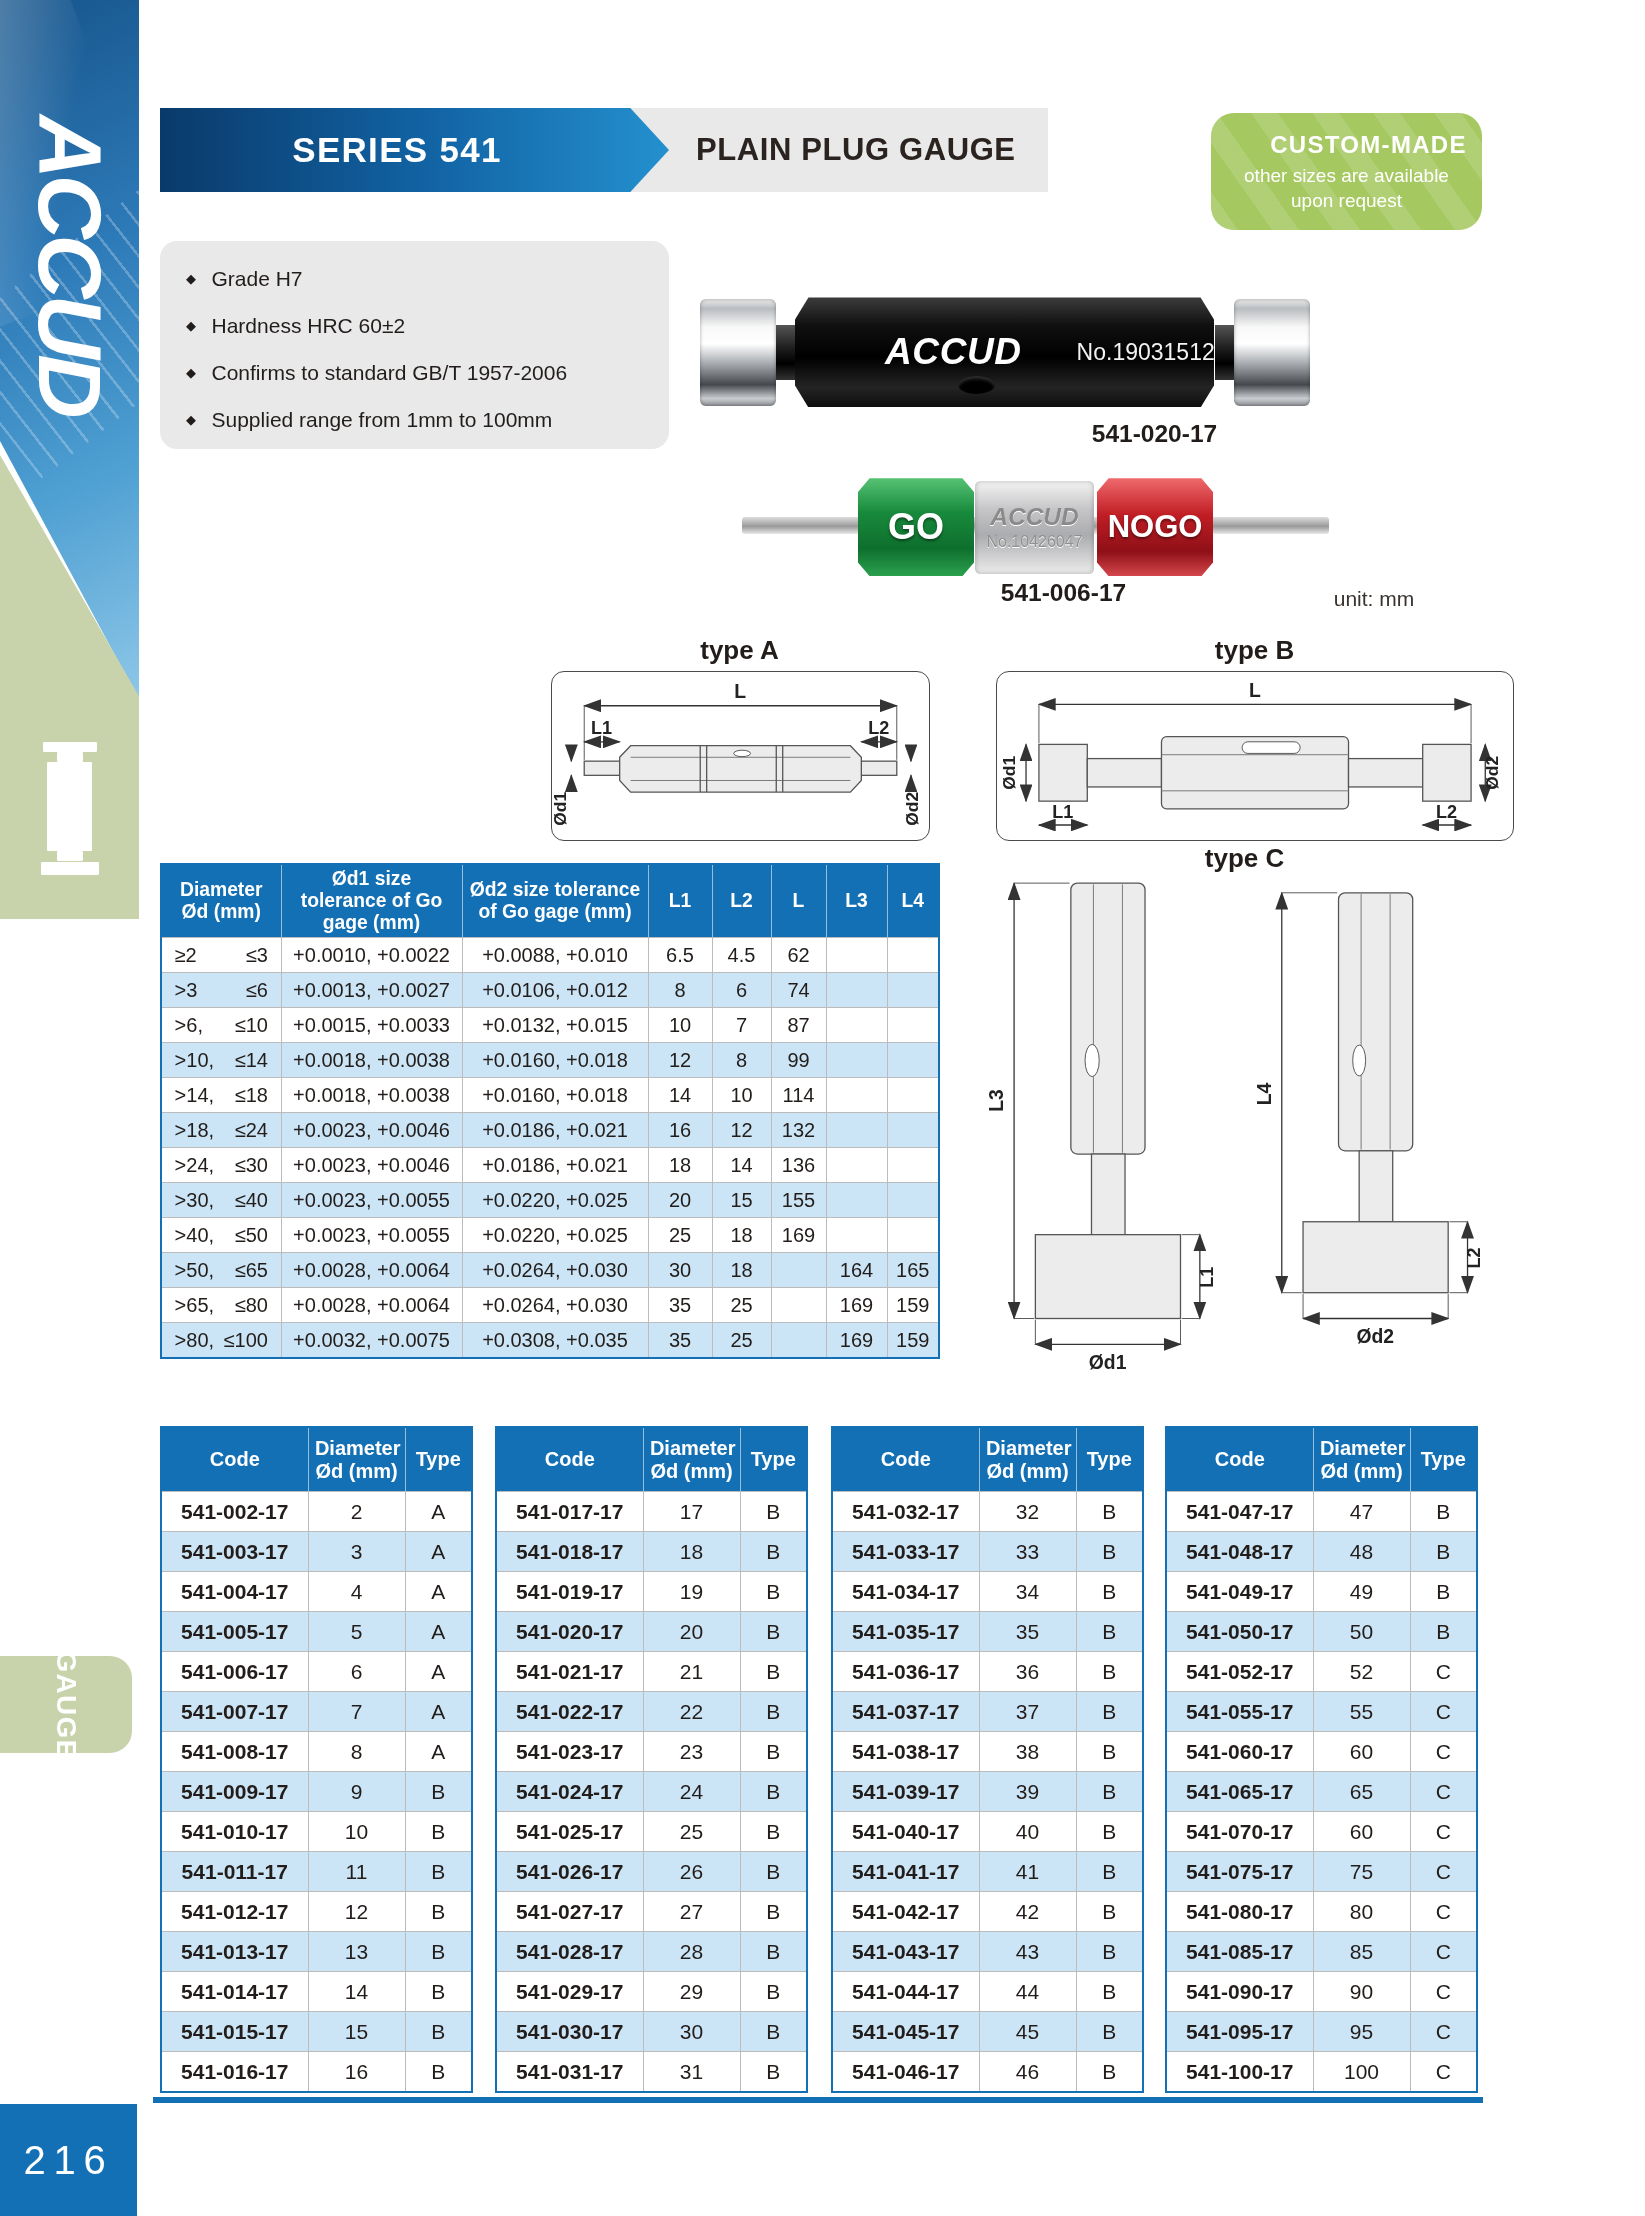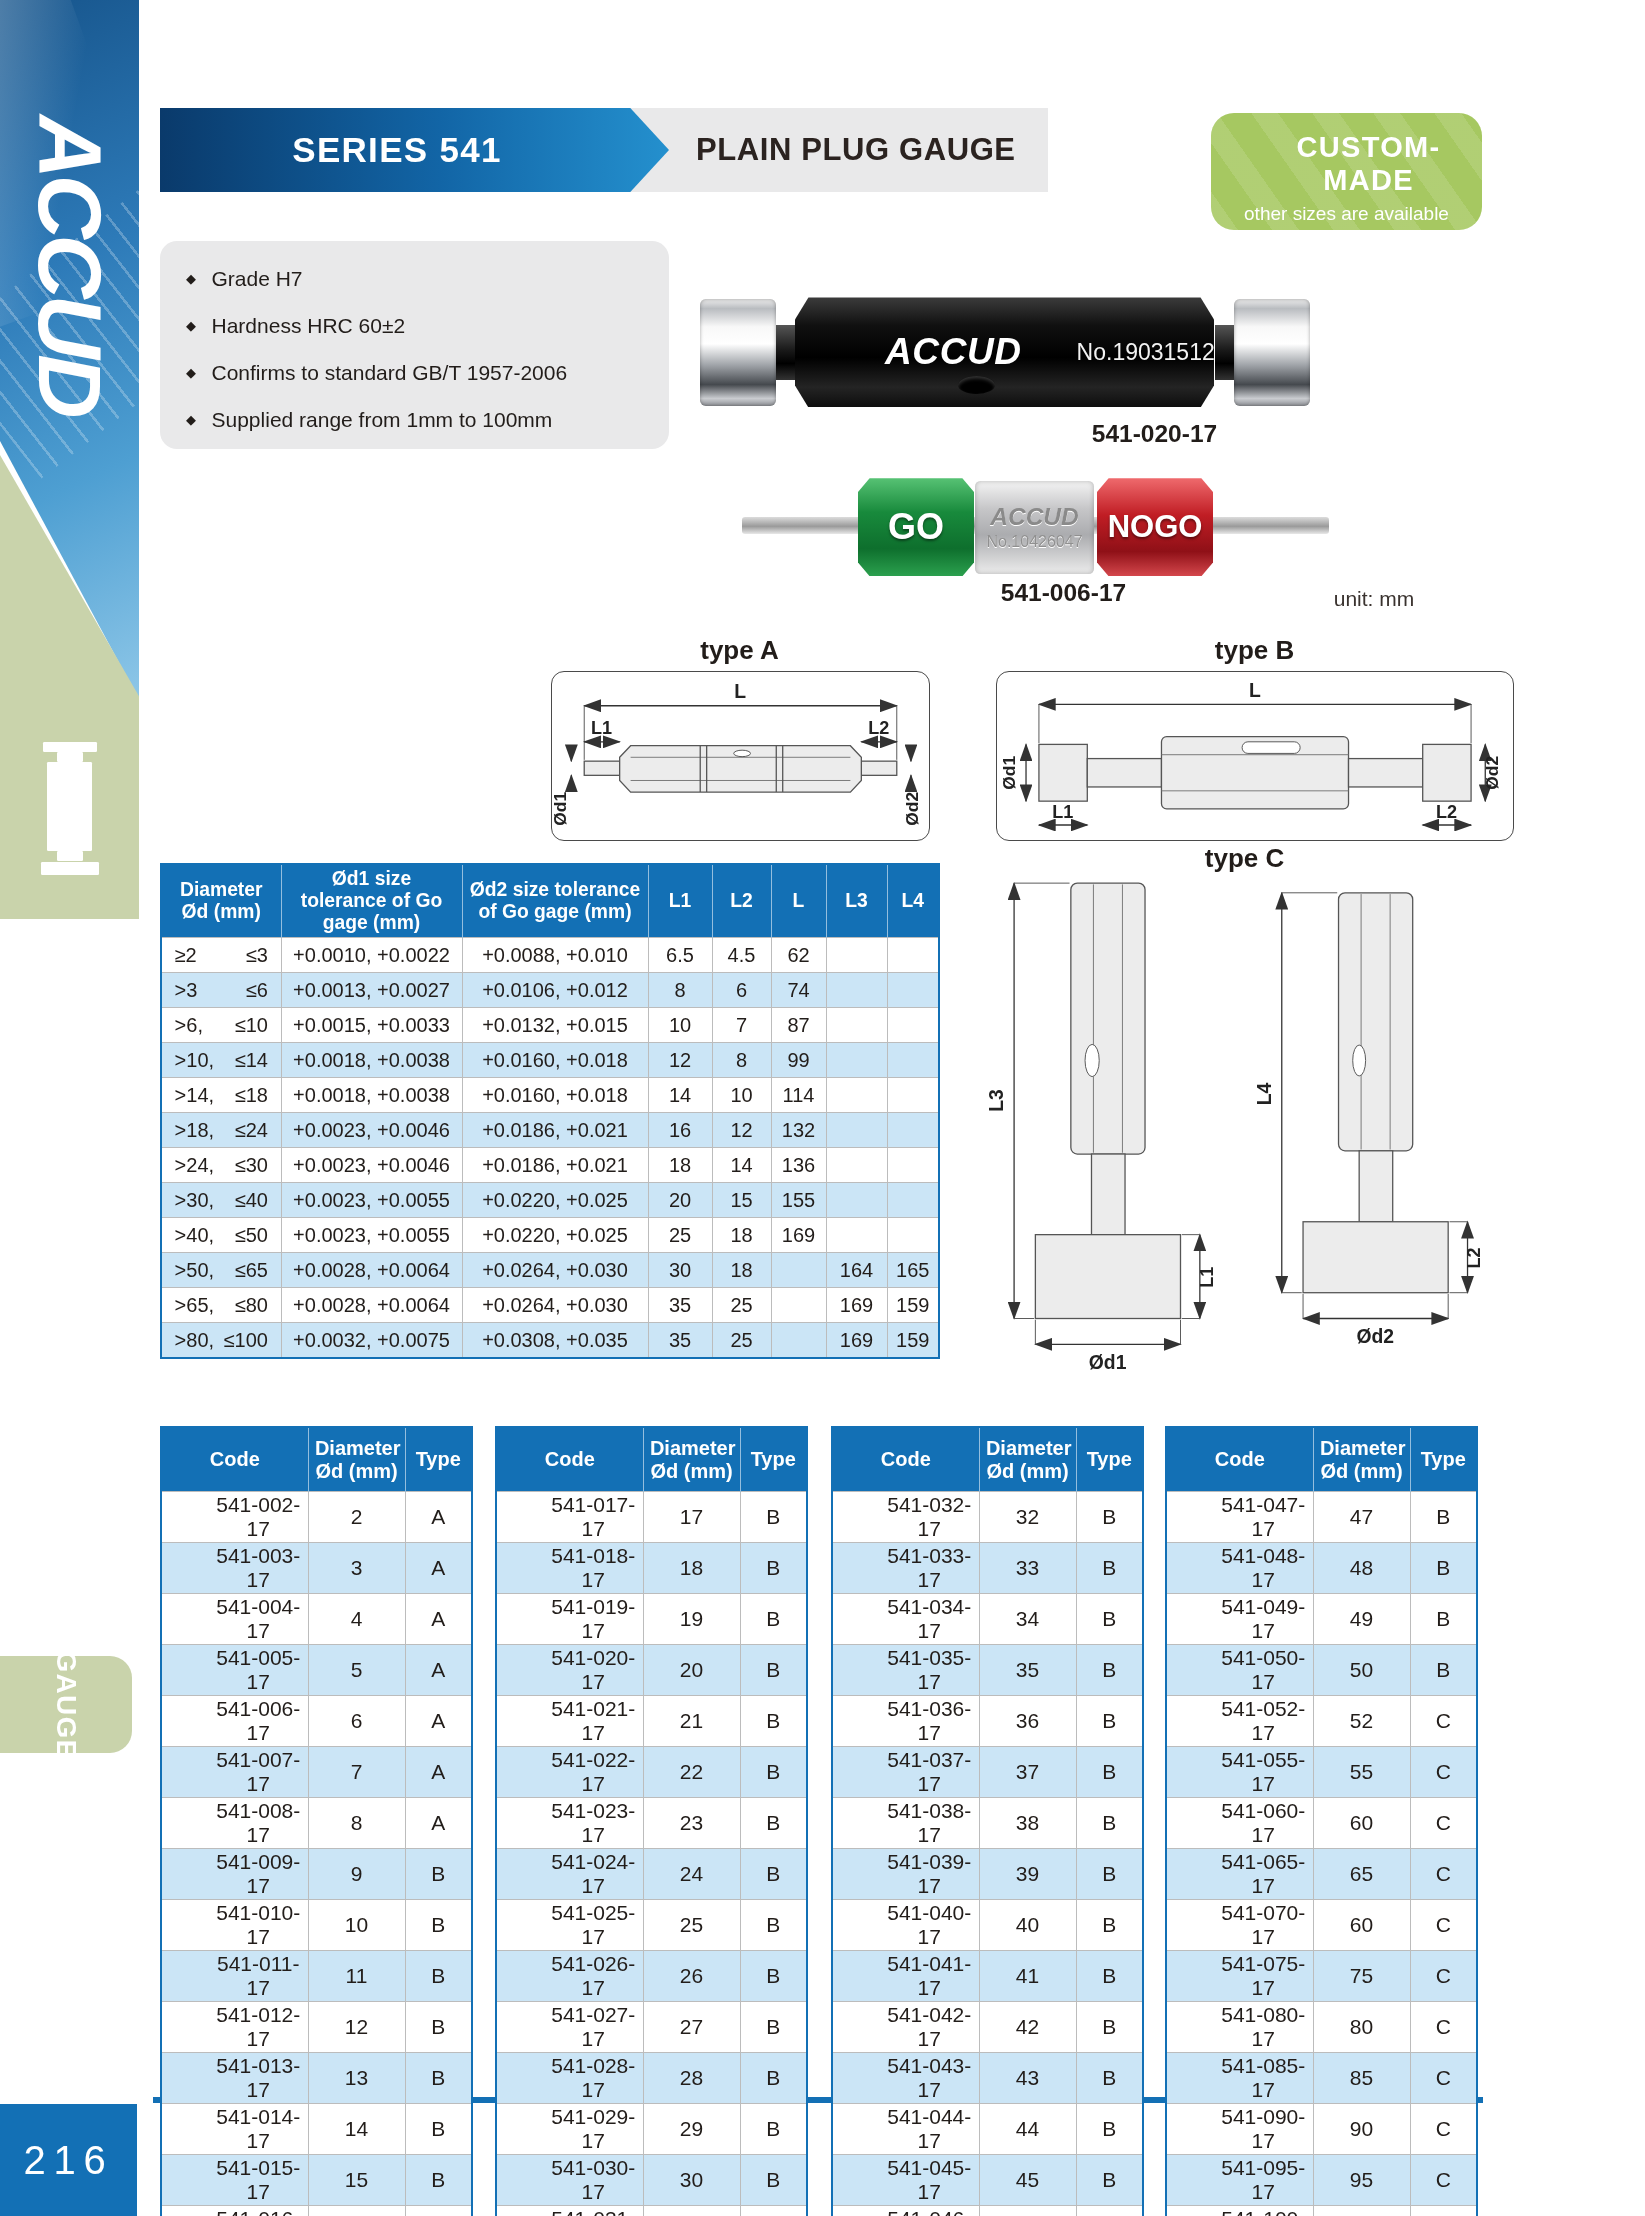--- a/index.html
+++ b/index.html
@@ -62,21 +62,21 @@
   #page-title{
     left:696px;top:108px;height:84px;display:flex;align-items:center;
     font-size:31px;font-weight:bold;color:#2b2320;letter-spacing:0.6px;
   }
   #badge{
     left:1211px;top:113px;width:271px;height:117px;border-radius:23px;
     background:#a6c861;overflow:hidden;text-align:center;color:#ffffff;
   }
   #badge .pat{position:absolute;inset:0;
     background:repeating-linear-gradient(55deg,rgba(255,255,255,.12) 0 22px,transparent 22px 50px);}
-  #badge .t{position:relative;margin-top:18px;font-size:29px;font-weight:bold;letter-spacing:1.3px;margin-left:44px;}
+  #badge .t{position:relative;margin-top:18px;font-size:24px;font-weight:bold;letter-spacing:1.3px;margin-left:44px;}
   #badge .s{position:relative;font-size:19px;line-height:24.5px;margin-top:5.2px;}
 
   
   #features{left:160px;top:241px;width:509px;height:208px;background:#e9e9ea;border-radius:17px;padding-top:14px;box-sizing:border-box;}
   #features .item{height:47px;display:flex;align-items:center;font-size:21px;}
   #features .blt{margin:0 15.5px 0 26px;font-size:13px;color:#221d1a;}
 
   
   #plug{left:700px;top:291px;width:613px;height:123px;}
   .cap{
@@ -123,21 +123,21 @@
   .dtable th{background:#1370b5;color:#fff;font-weight:bold;vertical-align:middle;padding:0 6.4px;}
   .dtable th + th{border-left:1.3px solid rgba(255,255,255,.55);}
   .dtable td{border:1.3px solid #bcbcbc;text-align:center;vertical-align:middle;color:#221d1a;}
   .dtable tbody tr:nth-child(even){background:#cbe5f6;}
   #spec-table{left:160px;top:863px;width:778px;}
   #spec-table th{height:72px;font-size:19.3px;}
   #spec-table td{height:32px;font-size:20px;}
   #spec-table .split{display:flex;justify-content:space-between;padding:0 11.6px;}
   .codes th{height:63px;font-size:20px;}
   .codes td{height:37px;font-size:21px;}
-  .codes td:first-child{font-weight:normal;padding-left:48px;}
+  .codes td:first-child{font-weight:bold;}
   .codes{width:311px;top:1426px;}
 </style>
 </head>
 <body>
 
 <div class="abs" id="side-blue">
   <div class="glare"></div>
   <div class="ticks"></div>
   <div id="brand-logo">
       <span>ACCUD</span>

